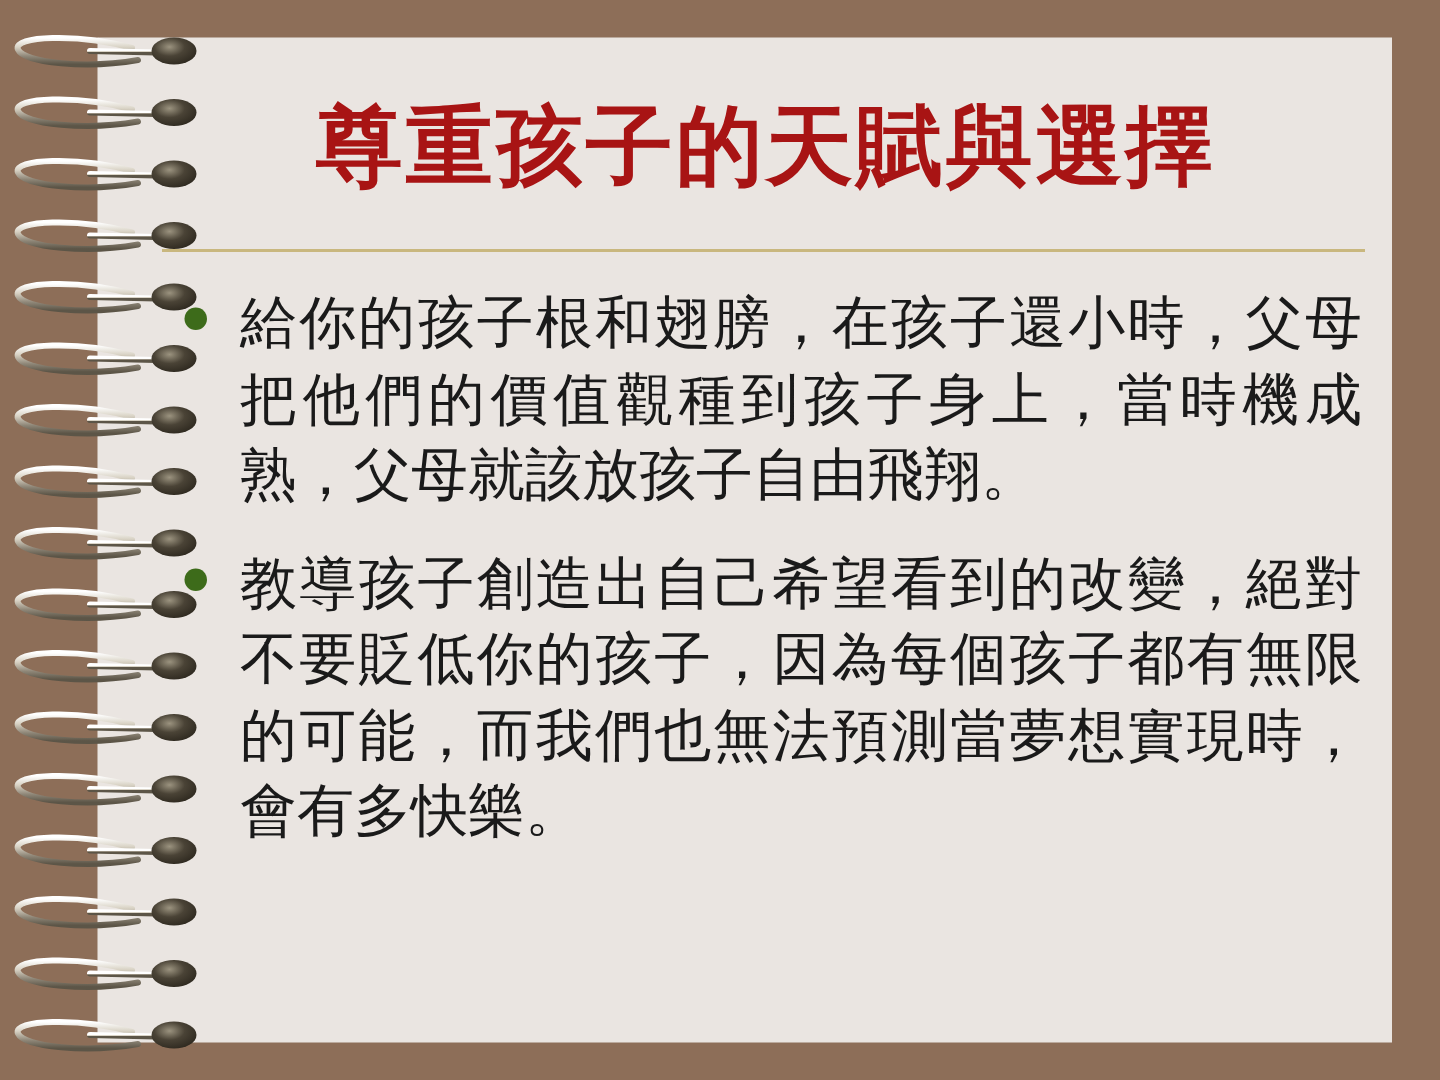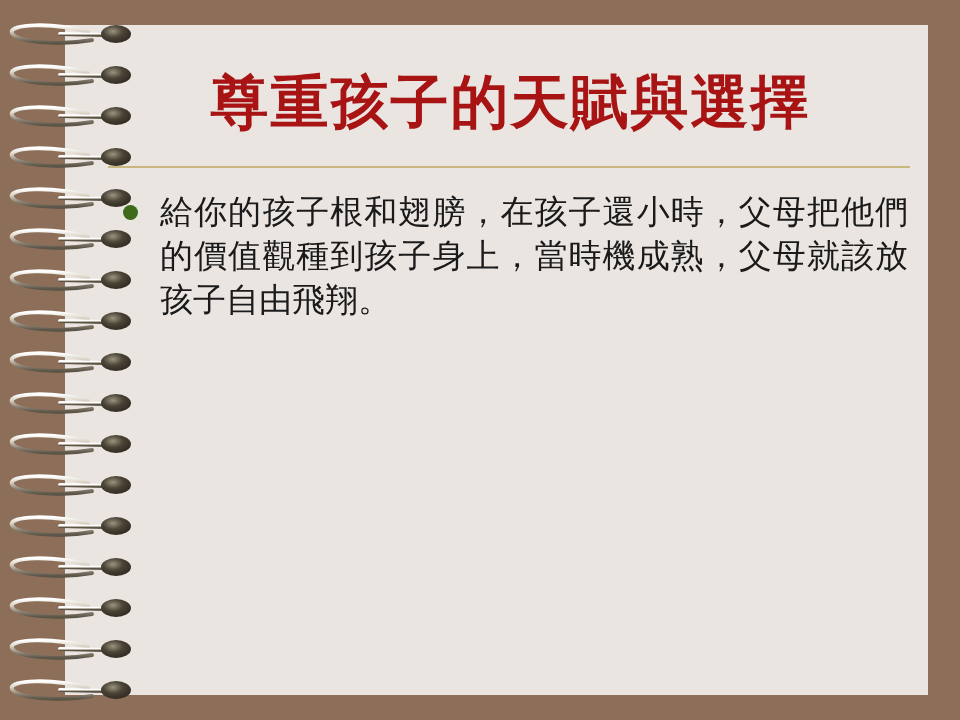--- a/index.html
+++ b/index.html
@@ -49,21 +49,21 @@
   
   #title-block {
     position: absolute;
     left: 108px;
     top: 72px;
     width: 805px;
     text-align: center;
   }
   #slide-title {
     margin: 0;
-    font-family: Liberation Serif, serif;
+    font-family: Liberation Mono, monospace;
     font-size: 58px;
     font-weight: bold;
     line-height: 1.08;
     color: #a81414;
     letter-spacing: 2px;
     white-space: nowrap;
   }
   #title-rule {
     position: absolute;
     left: 108px;
@@ -93,21 +93,21 @@
     left: 5px;
     top: 15px;
     width: 15px;
     height: 15px;
     border-radius: 50%;
     background: #3d6b1a;
   }
   .bullet-text {
     display: block;
     font-family: "DejaVu Serif", "Liberation Serif", serif;
-    font-size: 33px;
+    font-size: 38px;
     line-height: 1.33;
     color: #1a1a1a;
     text-align: justify;
     text-justify: inter-character;
     letter-spacing: 0px;
   }
 </style>
 </head>
 <body>
 
@@ -119,20 +119,24 @@
     <h1 id="slide-title">尊重孩子的天賦與選擇</h1>
   </div>
 
   <div id="title-rule"></div>
 
   <ul id="bullet-list">
     <li class="bullet-item">
       <span class="bullet-marker"></span>
       <span class="bullet-text">給你的孩子根和翅膀，在孩子還小時，父母把他們的價值觀種到孩子身上，當時機成熟，父母就該放孩子自由飛翔。</span>
     </li>
+    <li class="bullet-item">
+      <span class="bullet-marker"></span>
+      <span class="bullet-text">教導孩子創造出自己希望看到的改變，絕對不要貶低你的孩子，因為每個孩子都有無限的可能，而我們也無法預測當夢想實現時，會有多快樂。</span>
+    </li>
   </ul>
 
   <div id="spiral-binding">
       <div class="spiral-ring" style="top: 20px;"><svg width="140" height="34" viewBox="0 0 140 34">
           <defs>
             <linearGradient id="wg0" x1="0" y1="0" x2="0" y2="1">
               <stop offset="0%" stop-color="#ffffff"></stop>
               <stop offset="35%" stop-color="#d8d2c4"></stop>
               <stop offset="70%" stop-color="#8e8677"></stop>
               <stop offset="100%" stop-color="#5c5547"></stop>

